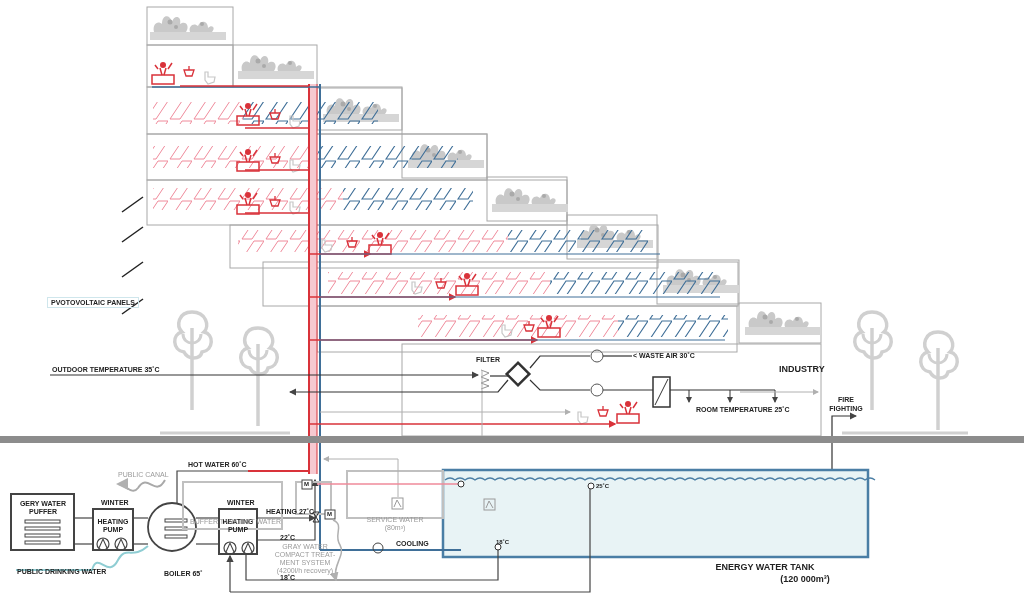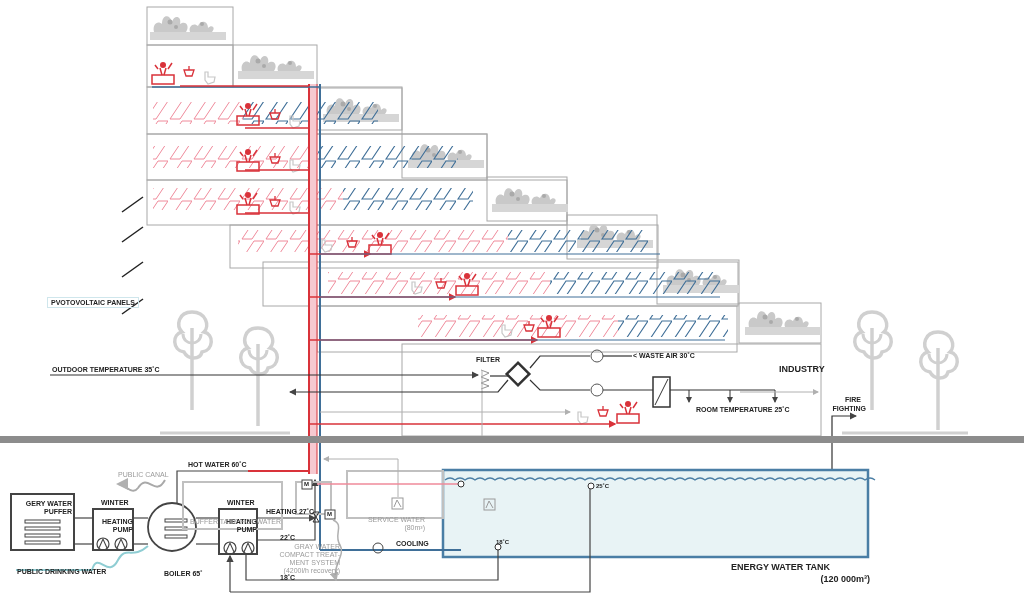--- a/index.html
+++ b/index.html
@@ -1,21 +1,21 @@
 <!DOCTYPE html>
 <html><head>
 <meta charset="utf-8">
 <style>
   html, body { margin:0; padding:0; background:#ffffff; }
   body { width:1024px; height:602px; position:relative; overflow:hidden; font-family:"Liberation Sans", sans-serif; }
   #diagram { position:absolute; left:0; top:0; width:1024px; height:602px; }
   .lbl { position:absolute; font-family:"Liberation Sans", sans-serif; font-weight:bold; font-size:7px; color:#222; white-space:nowrap; line-height:1; }
   .lbl.gray { color:#9a9a9a; font-weight:normal; }
   .lbl.big { font-size:9px; }
-  .lbl.center { text-align:right; }
+  .lbl.center { text-align:center; }
   .boxed { border:1px solid #cfe6ec; padding:1px 3px; }
 </style>
 </head>
 <body>
 
 <svg id="diagram" viewBox="0 0 1024 602" xmlns="http://www.w3.org/2000/svg">
   <defs>
     <marker id="arrDark" markerWidth="6" markerHeight="6" refX="5" refY="3" orient="auto">
         <path d="M0,0 L6,3 L0,6 z" fill="#444"></path>
       </marker>

